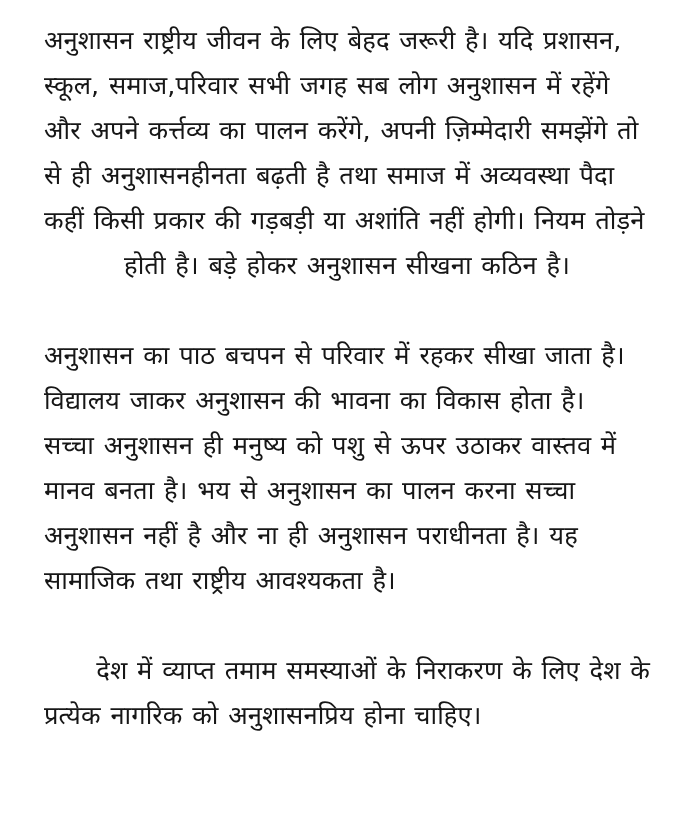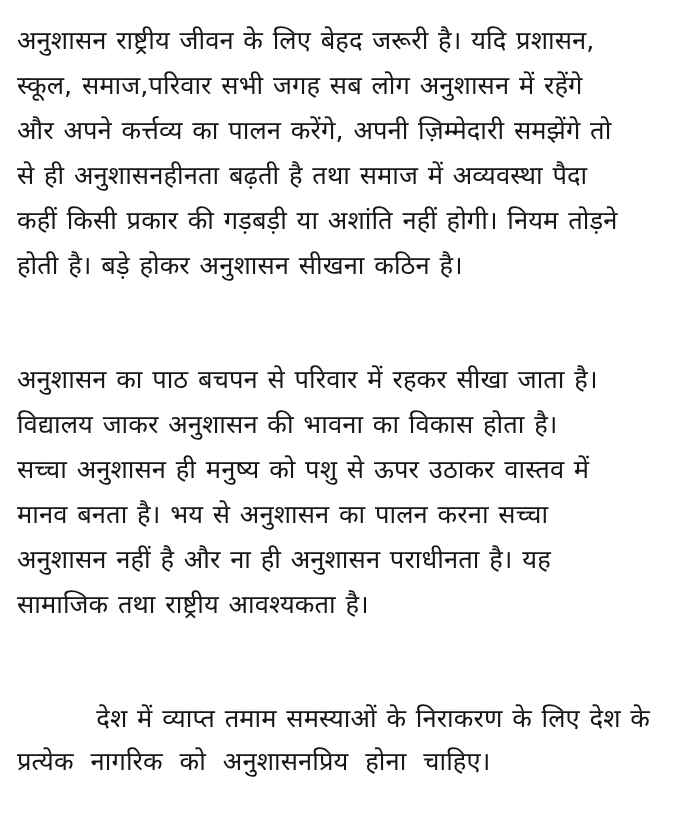--- a/index.html
+++ b/index.html
@@ -13,64 +13,64 @@
     height: 837px;
     overflow: hidden;
     font-family: "DejaVu Sans", "Liberation Sans", sans-serif;
     color: #161616;
   }
   .page {
     width: 680px;
     height: 837px;
     background: #ffffff;
     box-sizing: border-box;
-    padding: 18px 30px 10px 17px;
+    padding: 18px 30px 10px 44px;
     position: relative;
   }
   .essay-body {
     display: block;
   }
   .para {
     margin: 0;
     font-size: 25.5px;
     line-height: 45px;
     color: #161616;
     letter-spacing: 0.1px;
     word-spacing: 1.5px;
     text-align: left;
     font-weight: 400;
   }
   .para + .para {
-    margin-top: 69px;
+    margin-top: 45px;
   }
   
   .para .ln {
     display: block;
     white-space: nowrap;
   }
 </style>
 </head>
 <body>
 
 <div class="page">
   <div class="essay-body">
       <p class="para">
         <span class="ln" style="display: block;">अनुशासन राष्ट्रीय जीवन के लिए बेहद जरूरी है। यदि प्रशासन,</span>
         <span class="ln" style="display: block;">स्कूल, समाज,परिवार सभी जगह सब लोग अनुशासन में रहेंगे</span>
         <span class="ln" style="display: block;">और अपने कर्त्तव्य का पालन करेंगे, अपनी ज़िम्मेदारी समझेंगे तो</span>
         <span class="ln" style="display: block;">से ही अनुशासनहीनता बढ़ती है तथा समाज में अव्यवस्था पैदा</span>
         <span class="ln" style="display: block;">कहीं किसी प्रकार की गड़बड़ी या अशांति नहीं होगी। नियम तोड़ने</span>
-        <span class="ln" style="display: block;">होती है। बड़े होकर अनुशासन सीखना कठिन है।</span>
+        <span class="ln" style="display: block; text-align: center;">होती है। बड़े होकर अनुशासन सीखना कठिन है।</span>
       </p>
       <p class="para">
         <span class="ln" style="display: block;">अनुशासन का पाठ बचपन से परिवार में रहकर सीखा जाता है।</span>
         <span class="ln" style="display: block;">विद्यालय जाकर अनुशासन की भावना का विकास होता है।</span>
         <span class="ln" style="display: block;">सच्चा अनुशासन ही मनुष्य को पशु से ऊपर उठाकर वास्तव में</span>
         <span class="ln" style="display: block;">मानव बनता है। भय से अनुशासन का पालन करना सच्चा</span>
         <span class="ln" style="display: block;">अनुशासन नहीं है और ना ही अनुशासन पराधीनता है। यह</span>
         <span class="ln" style="display: block;">सामाजिक तथा राष्ट्रीय आवश्यकता है।</span>
       </p>
       <p class="para">
         <span class="ln" style="display: block; text-align: right;">देश में व्याप्त तमाम समस्याओं के निराकरण के लिए देश के</span>
-        <span class="ln" style="display: block; font-family: Liberation Mono, monospace;">प्रत्येक नागरिक को अनुशासनप्रिय होना चाहिए।</span>
+        <span class="ln" style="display: block;">प्रत्येक नागरिक को अनुशासनप्रिय होना चाहिए।</span>
       </p>
     </div>
 </div>
 
 </body></html>

